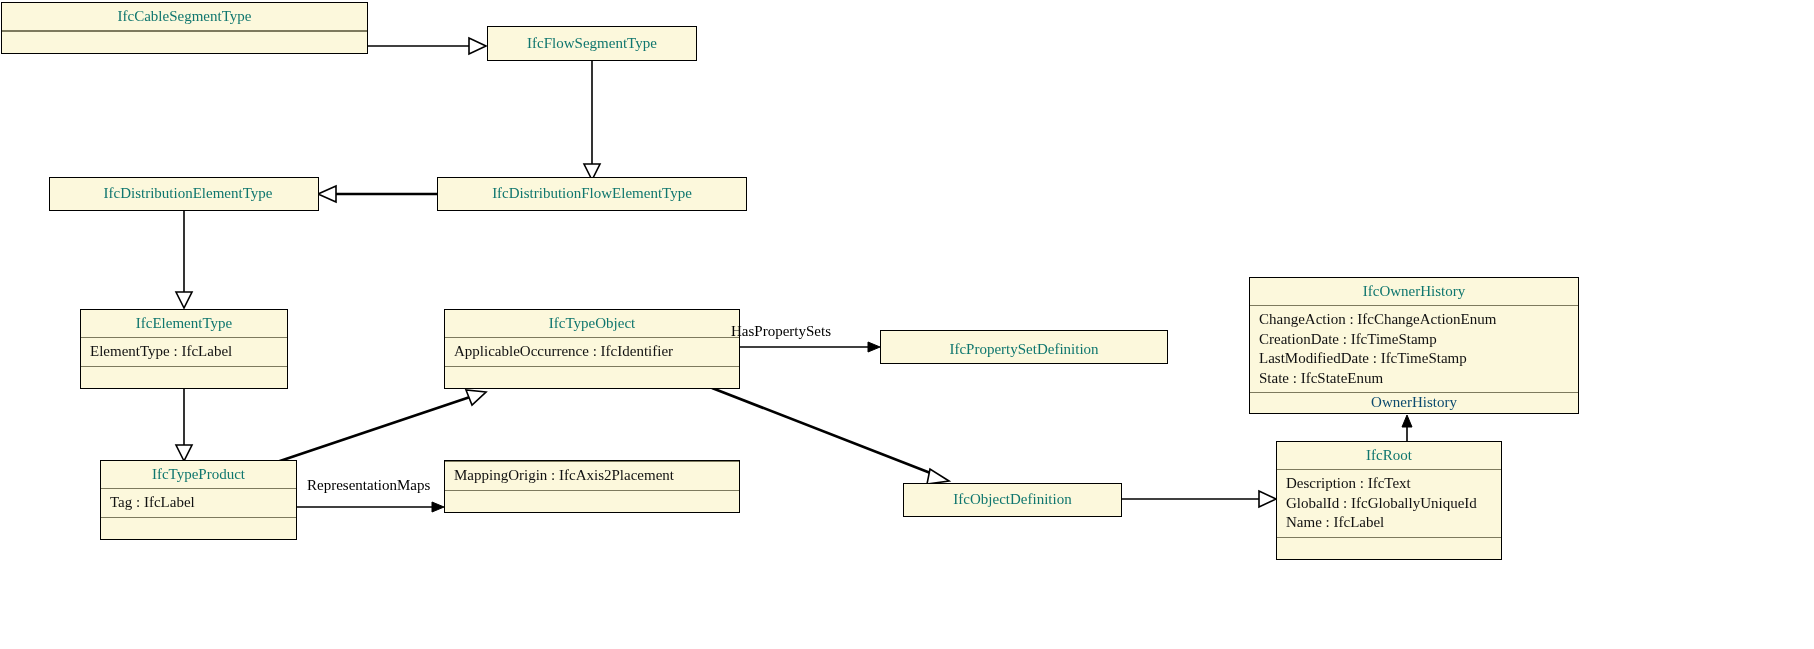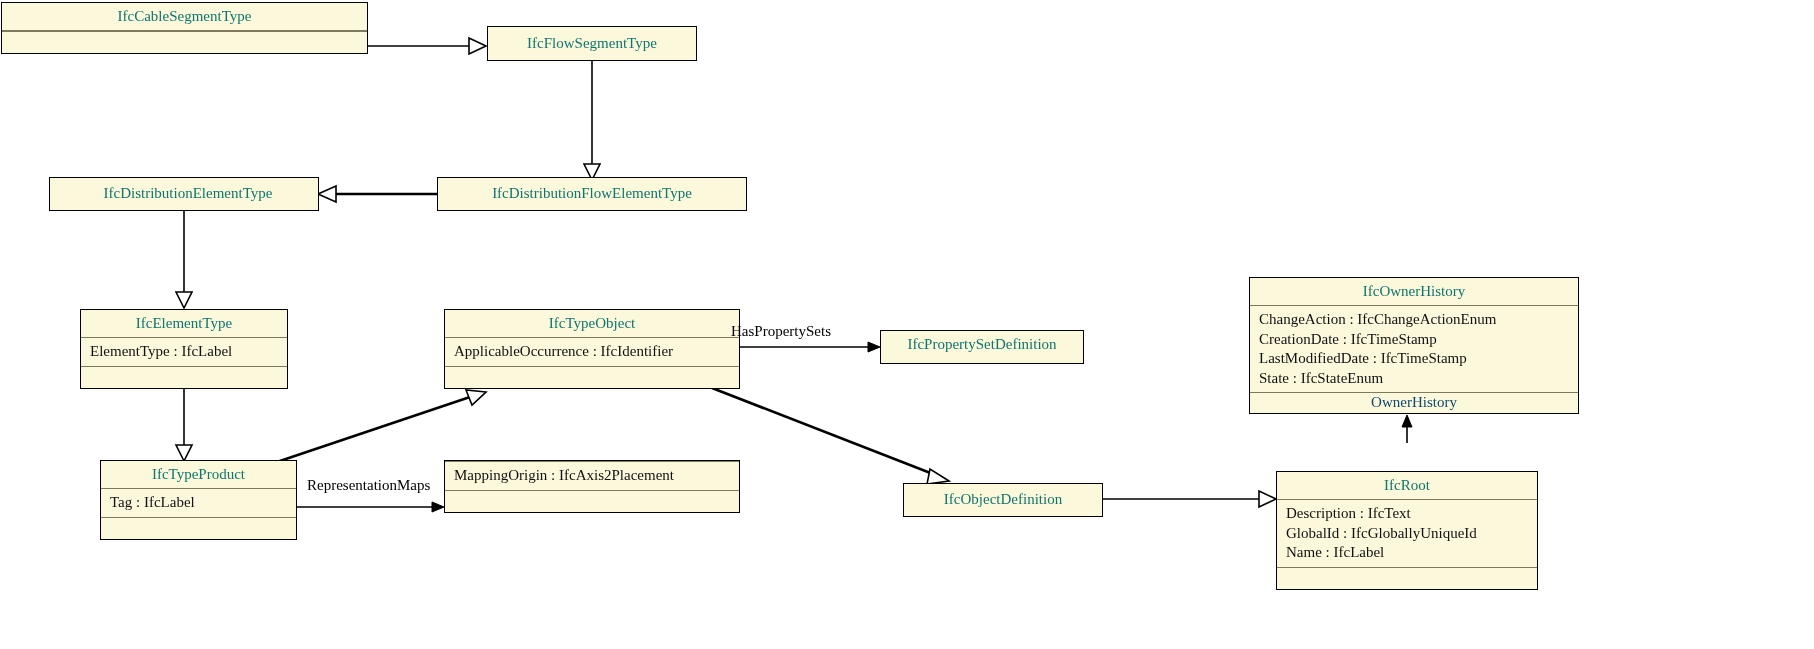--- a/index.html
+++ b/index.html
@@ -163,21 +163,21 @@
   <div class="uml-box" style="left:444px;top:309px;width:296px;">
     <div class="uml-title">IfcTypeObject</div>
     <div class="uml-sep"></div>
     <div class="uml-attrs">
       <span class="uml-attr">ApplicableOccurrence : IfcIdentifier</span>
     </div>
     <div class="uml-sep"></div>
     <div class="uml-attrs uml-empty"></div>
   </div>
 
-  <div class="uml-box" style="left:880px;top:330px;width:204px;height:34px;justify-content:flex-start;">
+  <div class="uml-box" style="left:880px;top:330px;width:288px;height:34px;justify-content:flex-end;">
     <div class="uml-title">IfcPropertySetDefinition</div>
   </div>
 
   <div class="uml-box" style="left:1249px;top:277px;width:330px;">
     <div class="uml-title">IfcOwnerHistory</div>
     <div class="uml-sep"></div>
     <div class="uml-attrs">
       <span class="uml-attr">ChangeAction : IfcChangeActionEnum</span>
       <span class="uml-attr">CreationDate : IfcTimeStamp</span>
       <span class="uml-attr">LastModifiedDate : IfcTimeStamp</span>
@@ -199,25 +199,25 @@
 
   <div class="uml-box" style="left:444px;top:460px;width:296px;">
     <div class="uml-sep"></div>
     <div class="uml-attrs">
       <span class="uml-attr">MappingOrigin : IfcAxis2Placement</span>
     </div>
     <div class="uml-sep"></div>
     <div class="uml-attrs uml-empty"></div>
   </div>
 
-  <div class="uml-box" style="left:903px;top:483px;width:200px;height:34px;justify-content:center;">
+  <div class="uml-box" style="left:903px;top:483px;width:219px;height:34px;justify-content:center;">
     <div class="uml-title">IfcObjectDefinition</div>
   </div>
 
-  <div class="uml-box" style="left:1276px;top:441px;width:262px;margin-top:30px;">
+  <div class="uml-box" style="left:1276px;top:441px;width:226px;">
     <div class="uml-title">IfcRoot</div>
     <div class="uml-sep"></div>
     <div class="uml-attrs">
       <span class="uml-attr">Description : IfcText</span>
       <span class="uml-attr">GlobalId : IfcGloballyUniqueId</span>
       <span class="uml-attr">Name : IfcLabel</span>
     </div>
     <div class="uml-sep"></div>
     <div class="uml-attrs uml-empty"></div>
   </div>

